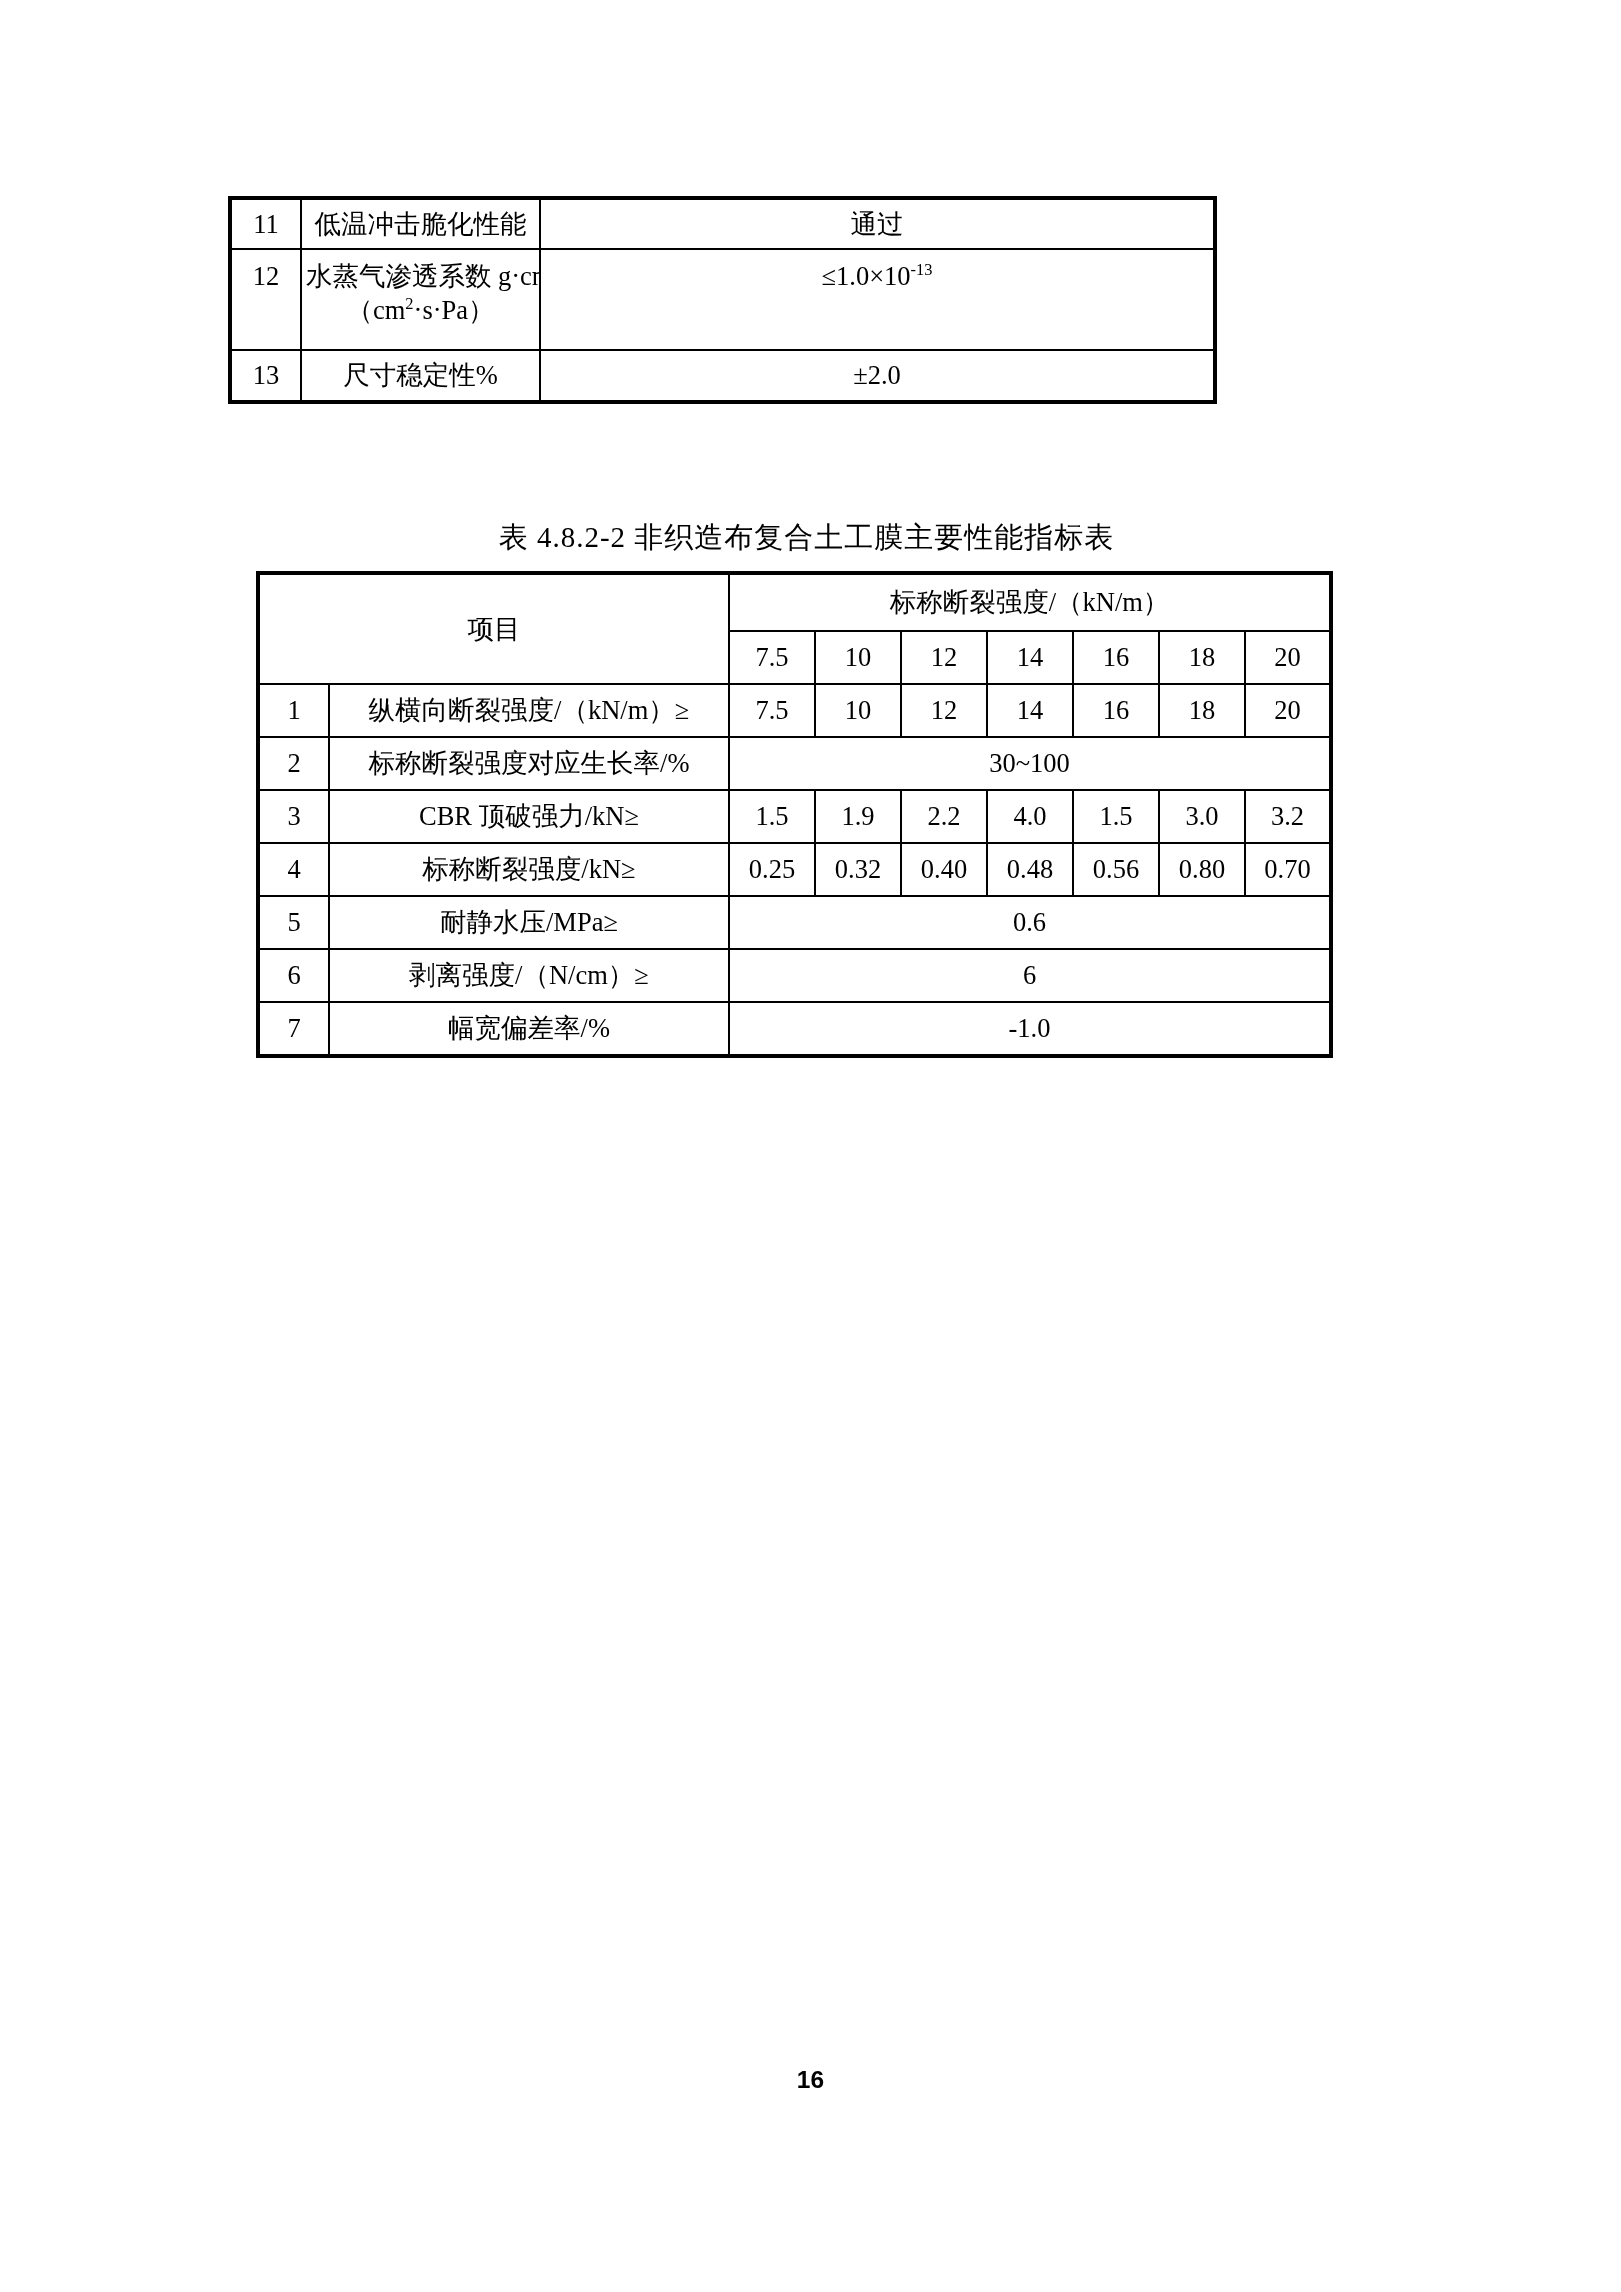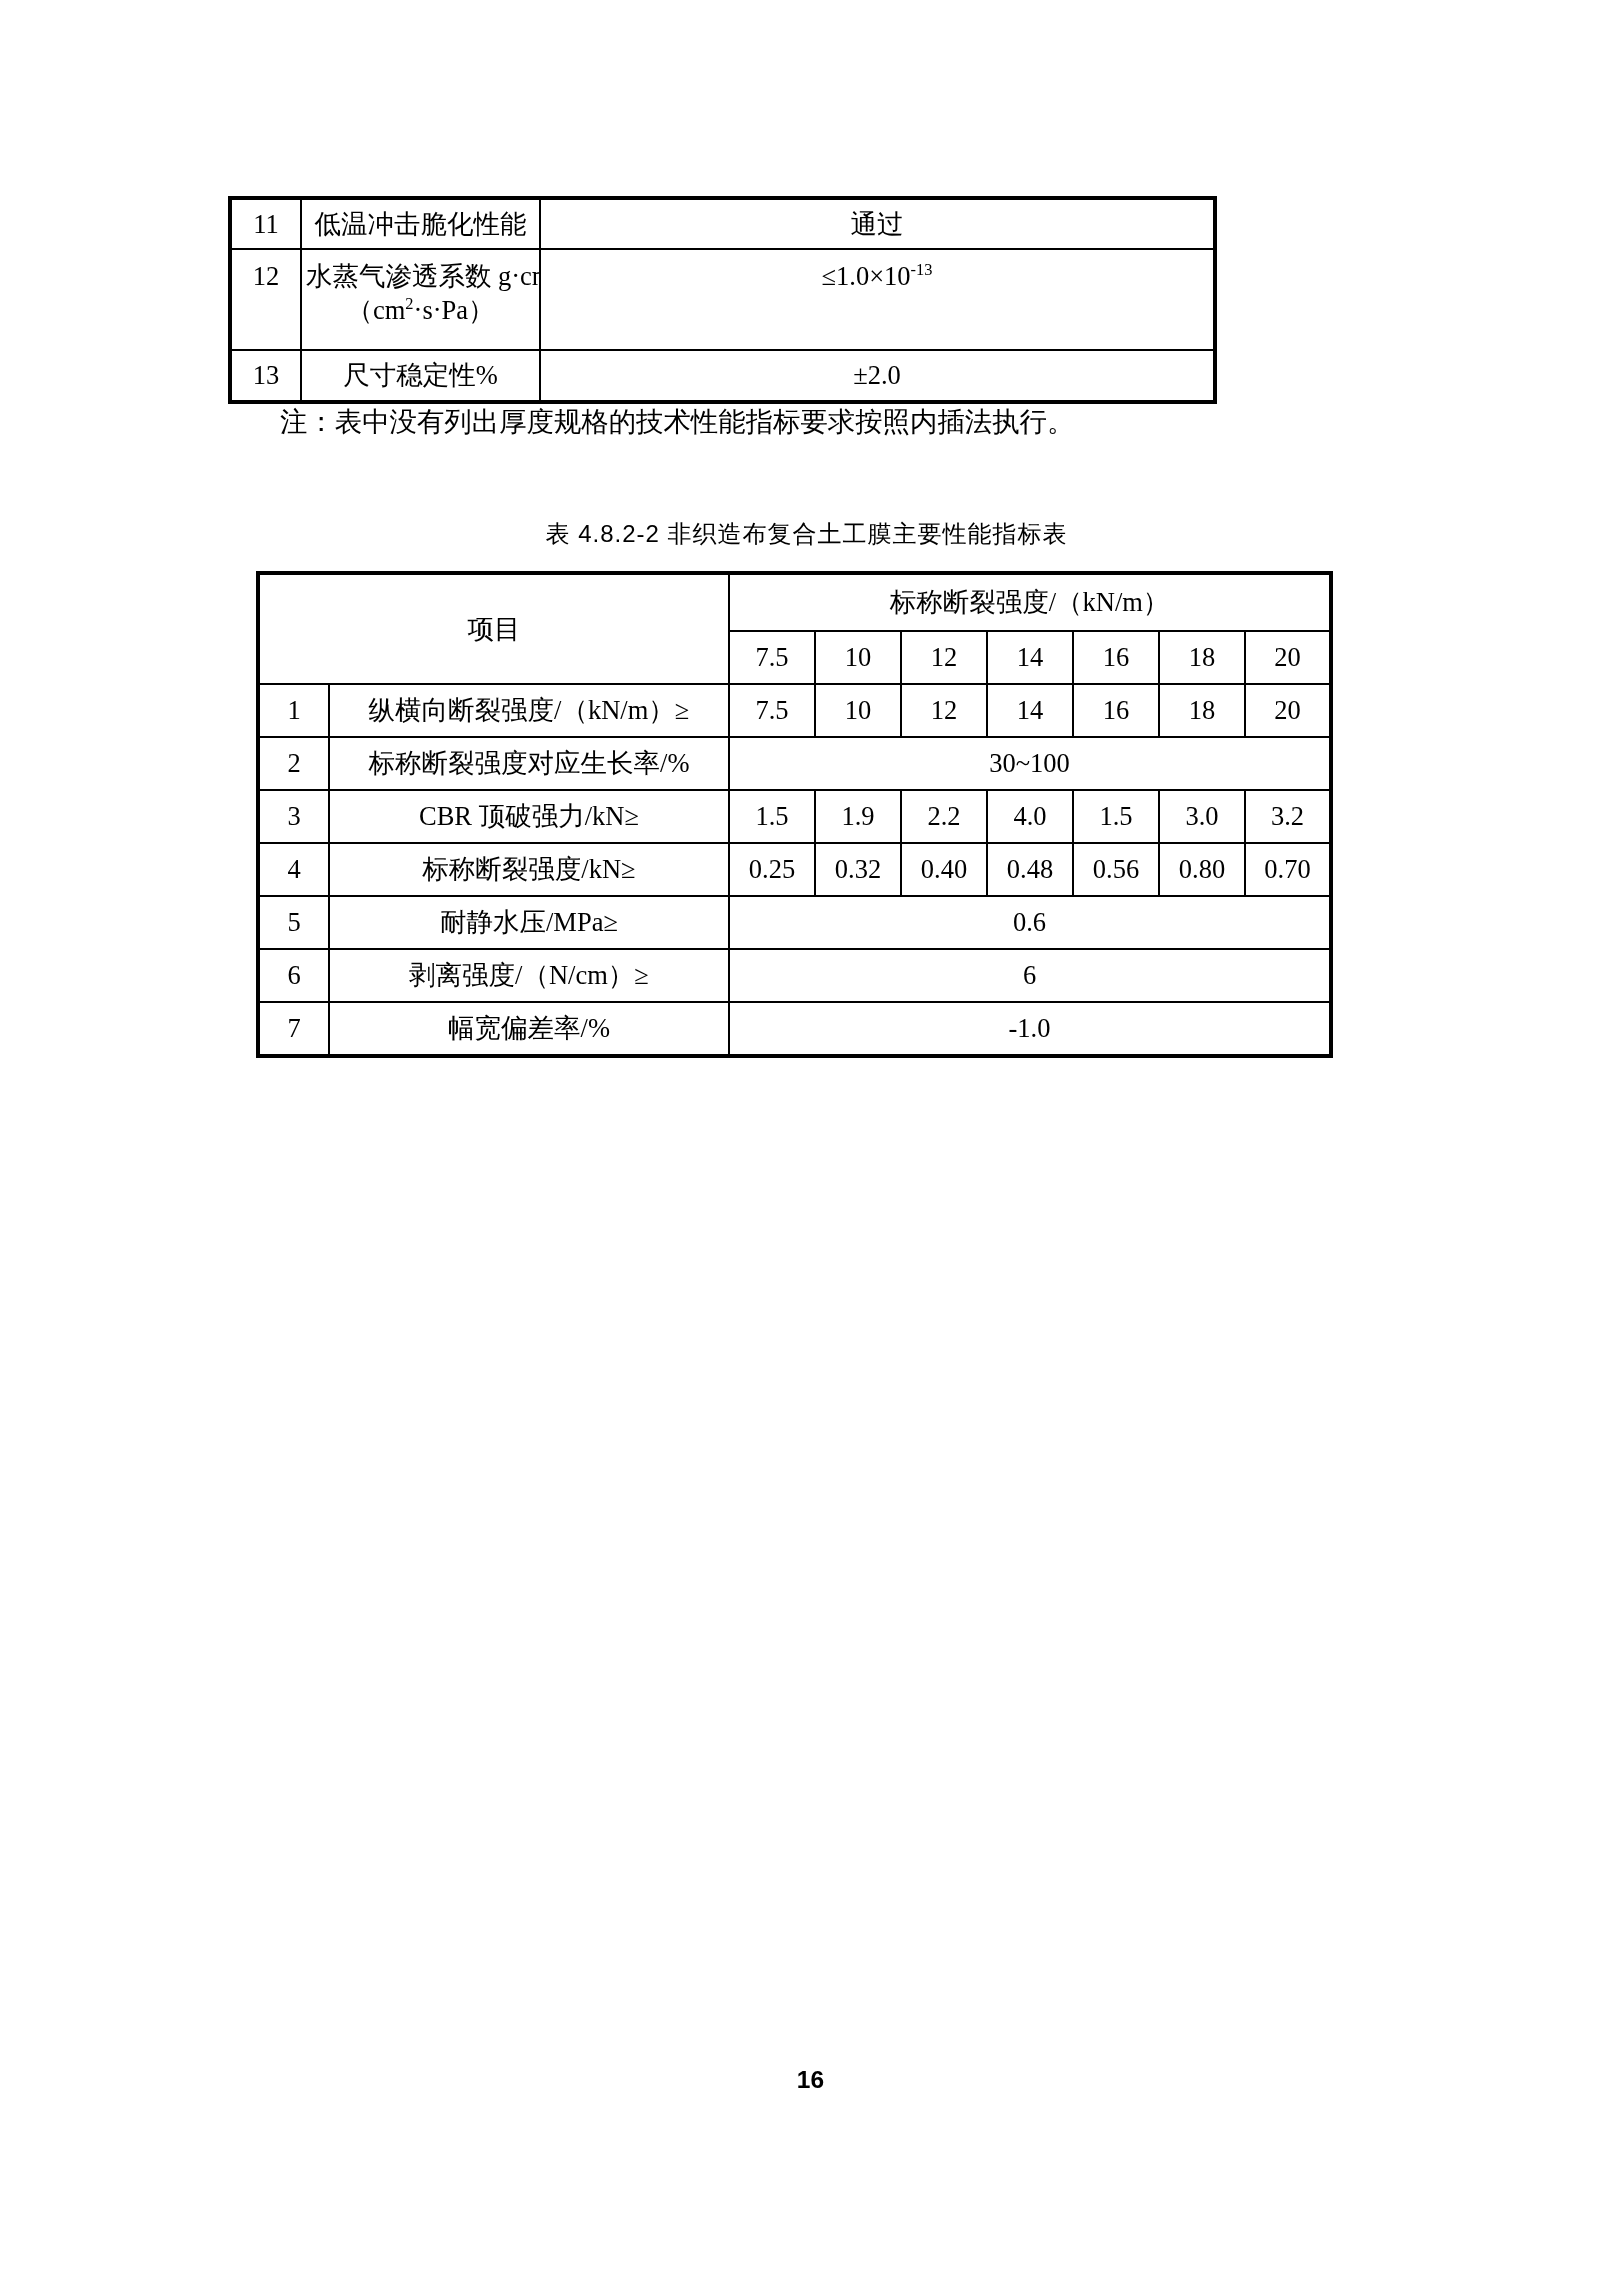--- a/index.html
+++ b/index.html
@@ -32,22 +32,22 @@
   
   .note{
     position:absolute;left:280px;top:404px;
     font-size:27.4px;white-space:nowrap;
   }
 
   
   .tbl-title{
     position:absolute;left:270px;top:518px;width:1073px;
     text-align:center;
-    font-family:Liberation Sans, sans-serif;
-    font-size:24px;letter-spacing:1px;white-space:nowrap;
+    font-family:Liberation Serif, serif;
+    font-size:29px;letter-spacing:1px;white-space:nowrap;
   }
 
   
   .t2{left:256px;top:571px;width:1073px;border:4.9px solid #000;}
   .t2 .c-no{width:71px;}
   .t2 .c-label{width:400px;}
   .t2 .c-v{width:86px;}
   .t2 tr.hdr1 td{height:55px;}
   .t2 tr.hdr2 td{height:51px;}
   .t2 tr.body td{height:51px;}
@@ -91,21 +91,20 @@
         </td>
       </tr>
       <tr class="r13">
         <td>13</td>
         <td>尺寸稳定性%</td>
         <td>±2.0</td>
       </tr>
     </tbody>
   </table>
 
-  <div class="note">注：表中没有列出厚度规格的技术性能指标要求按照内插法执行。</div>
 
   <div class="tbl-title">表 4.8.2-2 非织造布复合土工膜主要性能指标表</div>
 
   <table class="t2">
     <colgroup>
       <col class="c-no">
         <col class="c-label">
       <col class="c-v">
         <col class="c-v">
         <col class="c-v">

